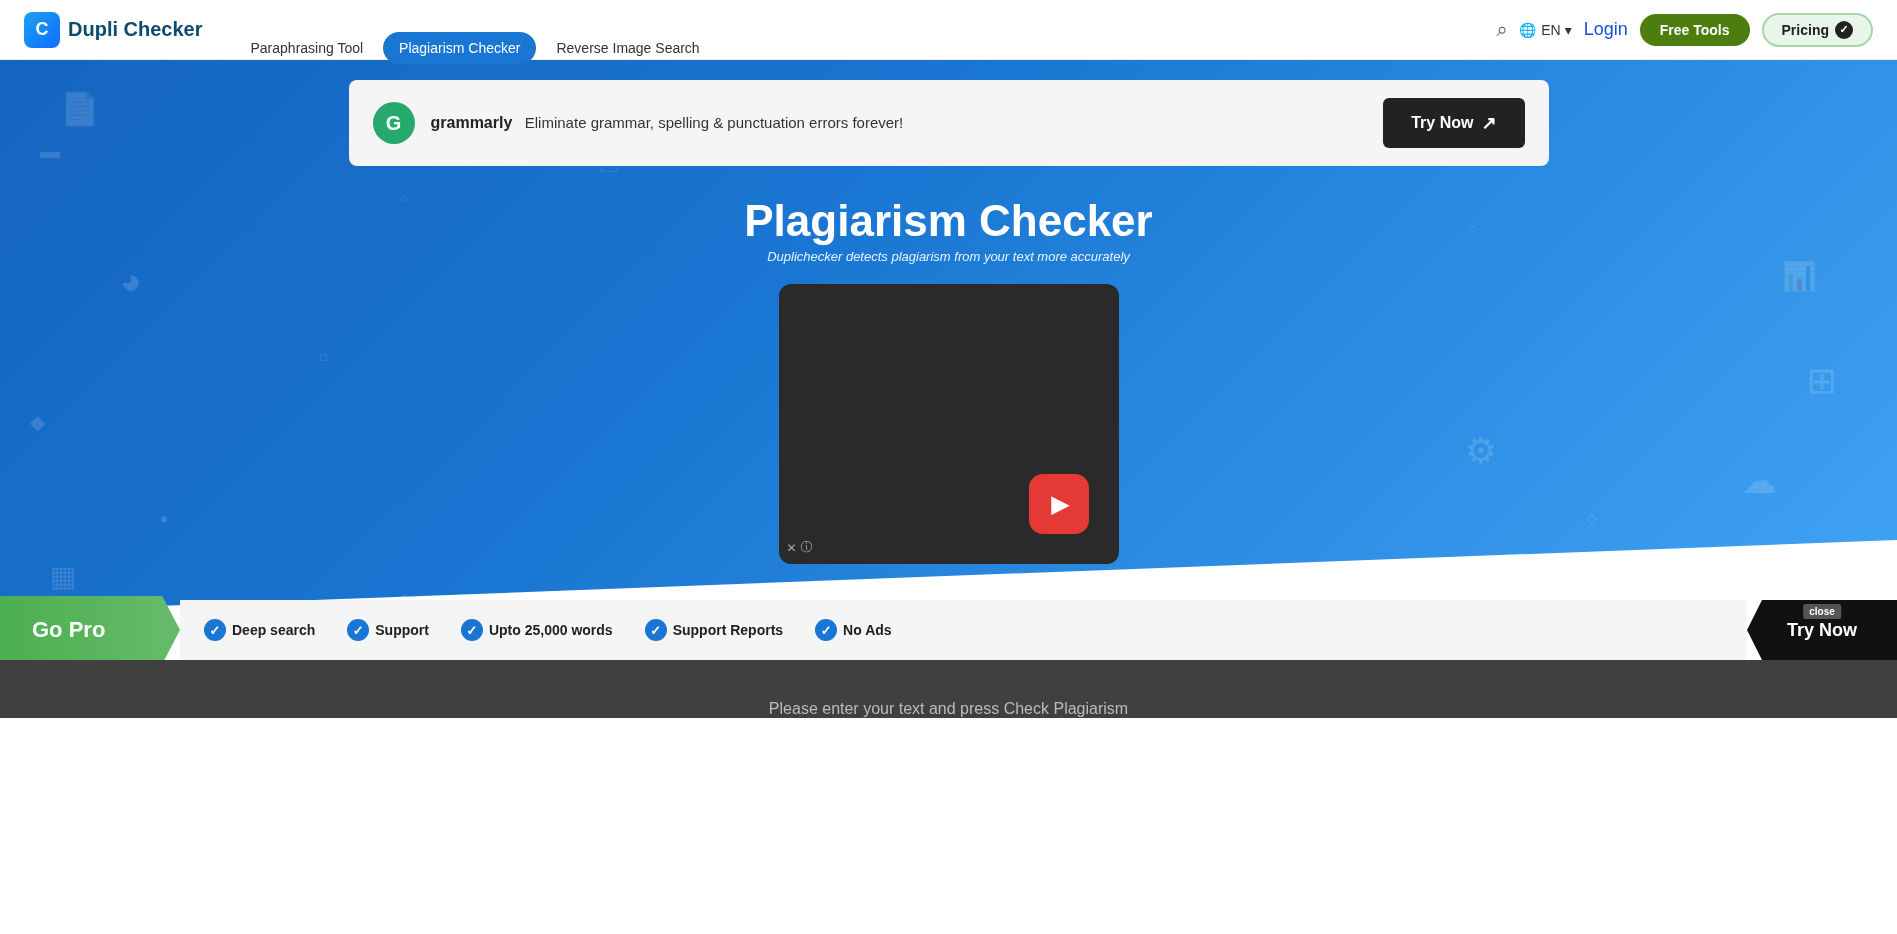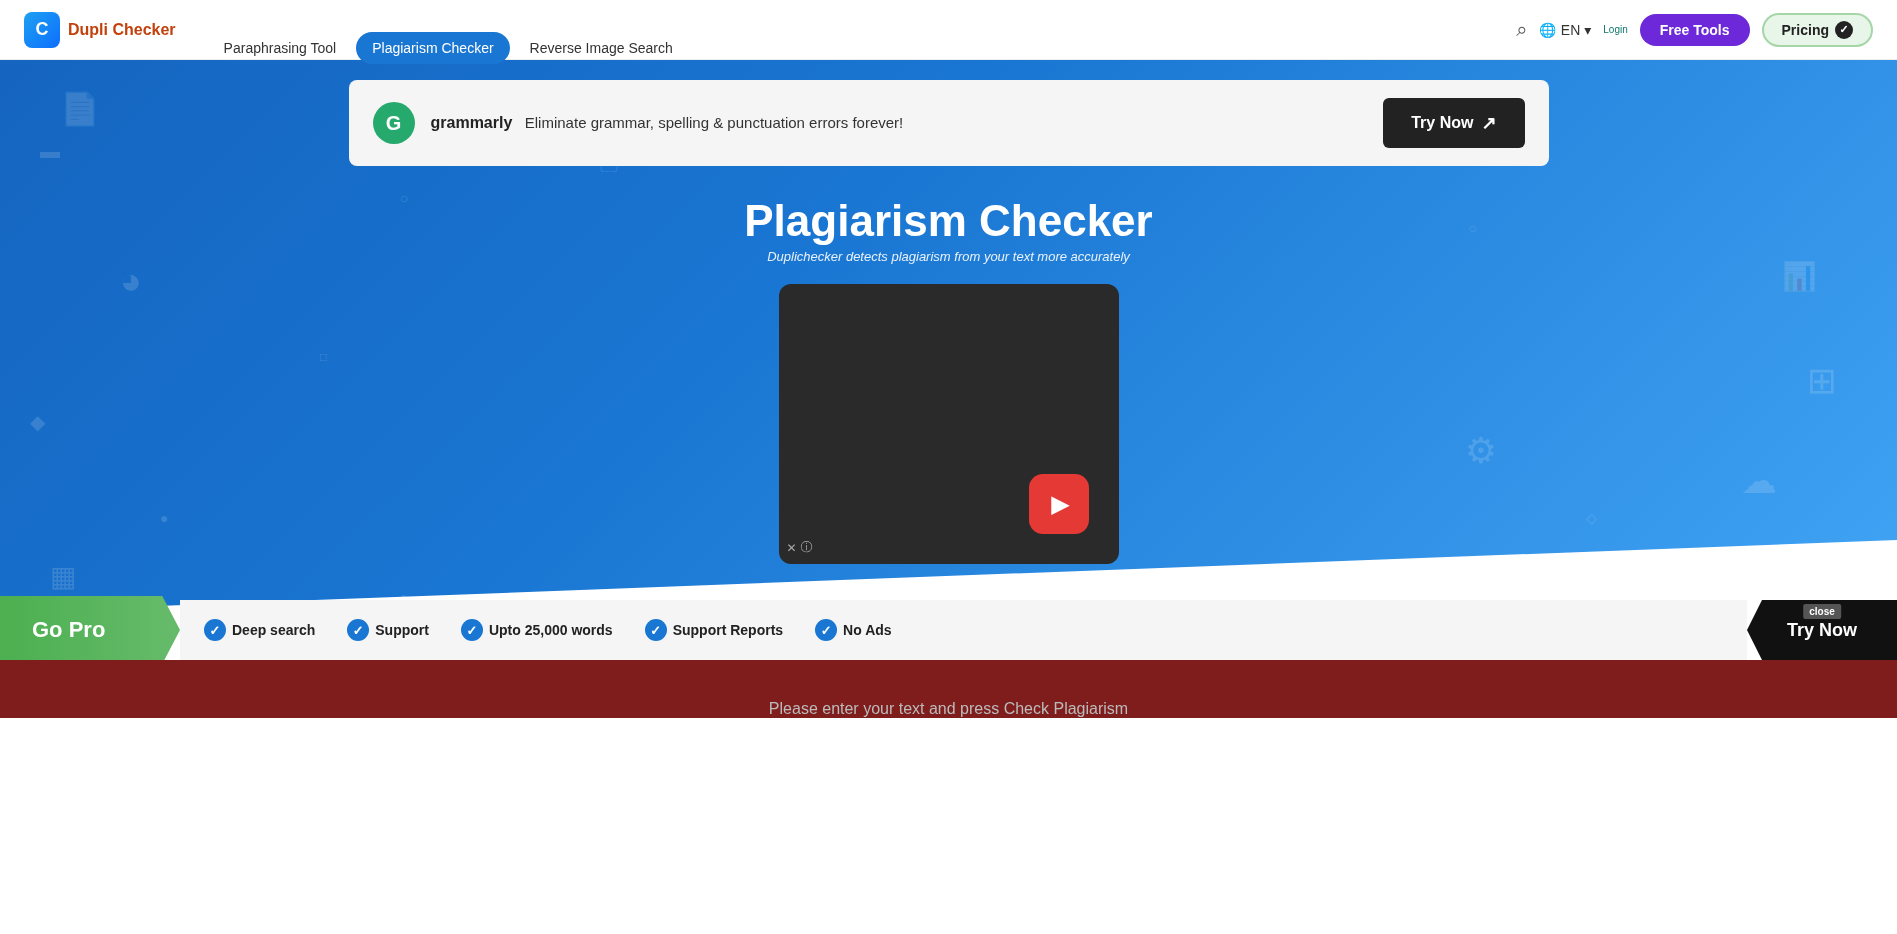--- a/index.html
+++ b/index.html
@@ -24,21 +24,21 @@
       text-decoration: none;
     }
     .nav-logo-icon {
       width: 36px; height: 36px;
       background: linear-gradient(135deg, #1da1f2, #0d6efd);
       border-radius: 8px;
       display: flex; align-items: center; justify-content: center;
       color: white; font-weight: bold; font-size: 18px;
     }
     .nav-logo-text {
-      font-size: 16px; font-weight: bold; color: #c2410c;
+      font-size: 20px; font-weight: bold; color: #0c4a6e;
     }
     .nav-links {
       display: flex; align-items: center; gap: 4px; flex: 1; margin-top: 37px;
     }
     .nav-link {
       padding: 8px 16px;
       font-size: 14px;
       color: #333;
       text-decoration: none;
       border-radius: 4px;
@@ -54,24 +54,24 @@
       display: flex; align-items: center; gap: 12px;
     }
     .nav-search-icon {
       font-size: 20px; cursor: pointer; color: #555;
     }
     .nav-lang {
       display: flex; align-items: center; gap: 4px;
       font-size: 14px; color: #333; cursor: pointer;
     }
     .nav-login {
-      font-size: 10px; color: #0f766e; cursor: pointer; text-decoration: none;
+      font-size: 18px; color: #1d4ed8; cursor: pointer; text-decoration: none;
     }
     .btn-free-tools {
-      background: #6d28d9;
+      background: #4d7c0f;
       color: white;
       border: none;
       border-radius: 20px;
       padding: 8px 20px;
       font-size: 14px;
       cursor: pointer;
       font-weight: 600;
     }
     .btn-pricing {
       background: #e8f5e9;
@@ -279,21 +279,21 @@
       transform: translateX(-50%);
       background: #555;
       color: white;
       font-size: 10px;
       padding: 2px 6px;
       border-radius: 2px;
     }
 
     
     .text-area-section {
-      background: #7f1d1d;
+      background: #404040;
       padding: 40px 0 0;
       text-align: center;
     }
     .placeholder-text {
       color: #bbb;
       font-size: 16px;
     }
   </style>
 </head>
 <body>

